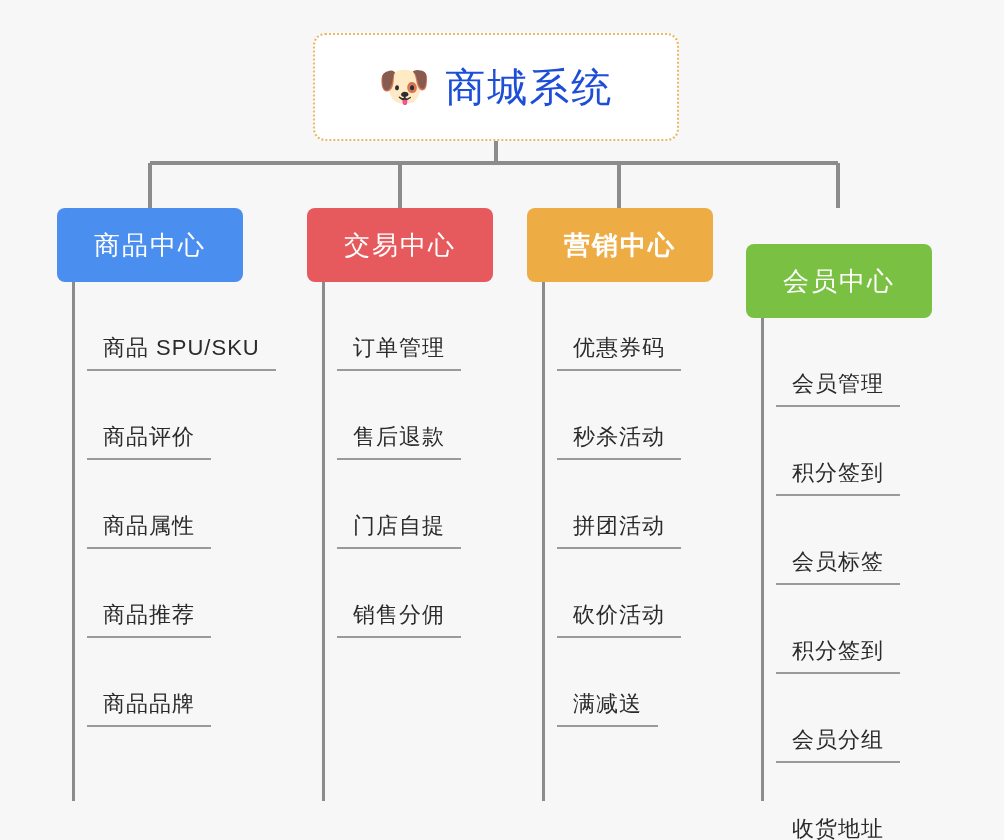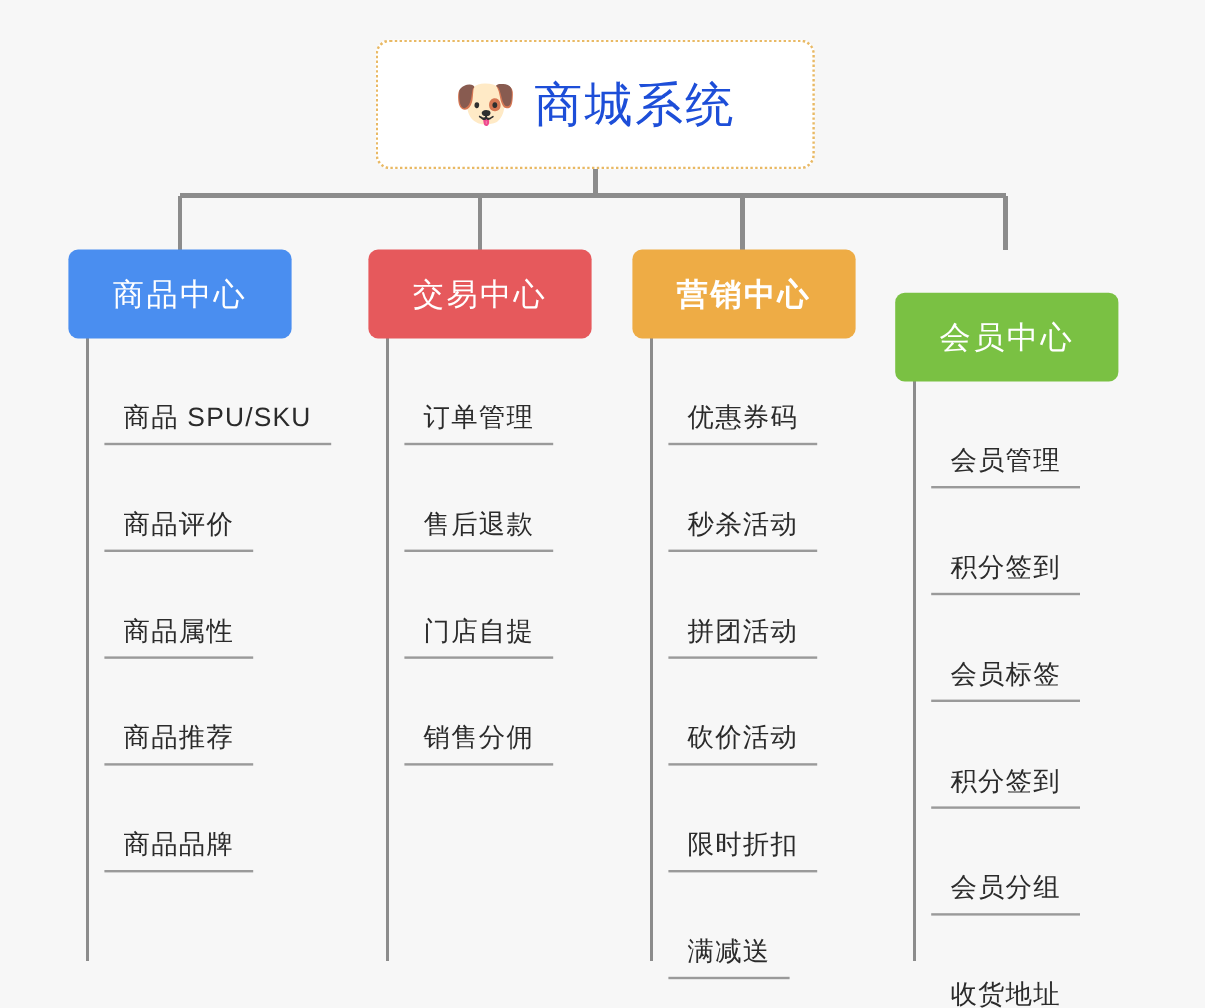--- a/index.html
+++ b/index.html
@@ -189,23 +189,20 @@
           <div class="leaf">
             <div class="leaf-inner"><span class="leaf-label">秒杀活动</span></div>
           </div>
           <div class="leaf">
             <div class="leaf-inner"><span class="leaf-label">拼团活动</span></div>
           </div>
           <div class="leaf">
             <div class="leaf-inner"><span class="leaf-label">砍价活动</span></div>
           </div>
           <div class="leaf">
-            <div class="leaf-inner"><span class="leaf-label">限时折扣</span></div>
-          </div>
-          <div class="leaf">
             <div class="leaf-inner"><span class="leaf-label">满减送</span></div>
           </div>
         </div>
       </div>
       <div class="branch" style="left: 746px; width: 186px; margin-top: 36px;">
         <div class="branch-header" style="background: rgb(122, 193, 67);">
           <span>会员中心</span>
         </div>
         <div class="leaf-list">
           <div class="leaf">

